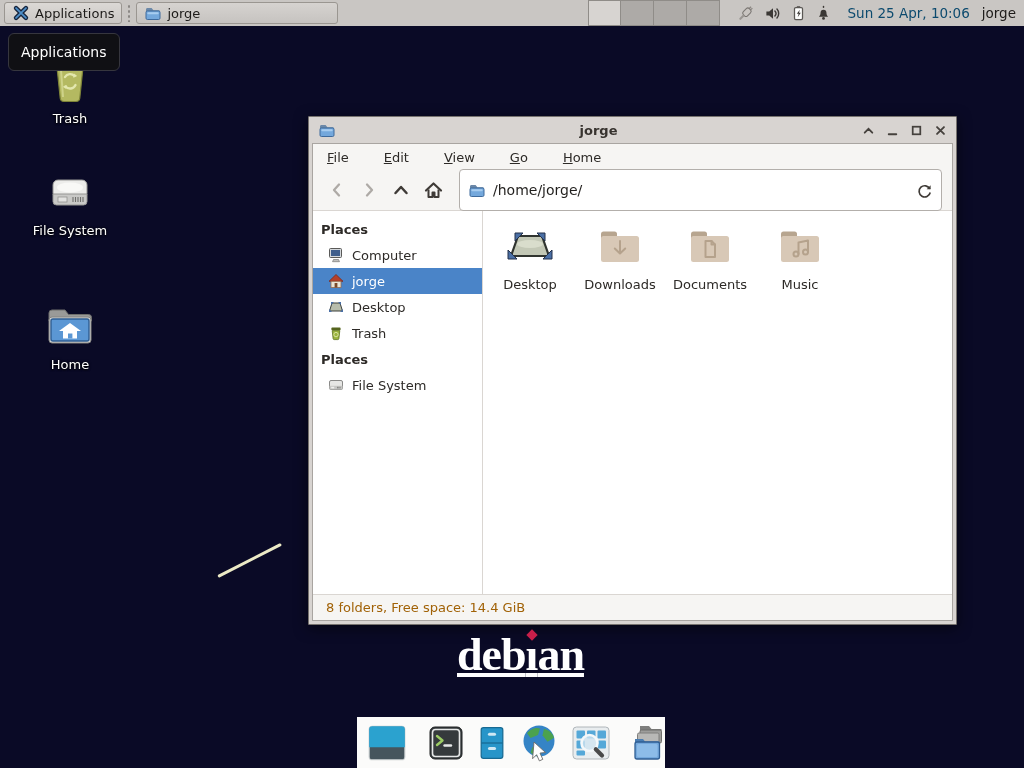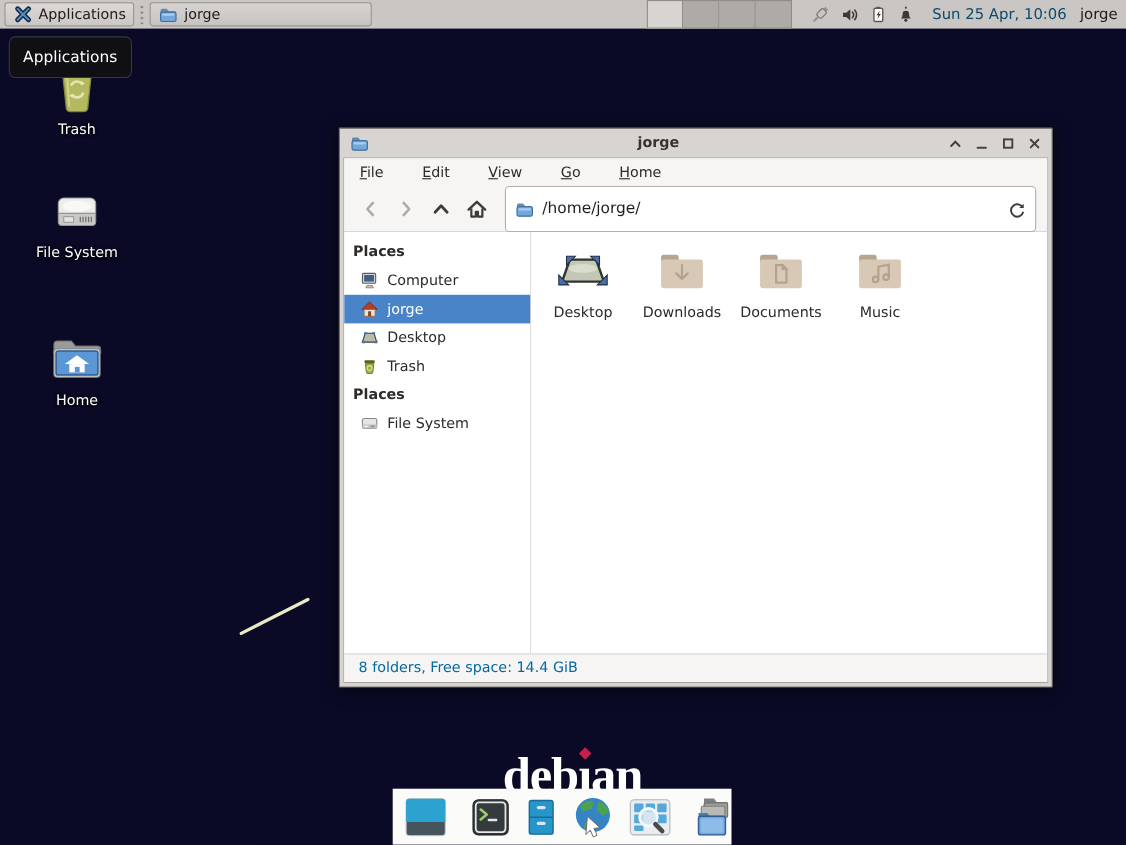--- a/index.html
+++ b/index.html
@@ -86,25 +86,25 @@
   }
   .pathbar .path-text { flex:1; }
   .content { flex:1; display:flex; min-height:0;text-align:right; }
   .sidebar { width:170px; background:#fff; border-right:1px solid #dad6d2; padding-top:5px; flex:none; }
   .side-header { height:26px; display:flex; align-items:center; font-weight:bold; padding-left:8px; color:#2d2a27; }
   .side-item { height:26px; display:flex; align-items:center; gap:8px; padding-left:15px; color:#2d2a27; }
   .side-item.selected { background:var(--accent-blue,#4a84c8); color:#fff; }
   .fileview { flex:1; background:#fff; padding:12px 0 0 2px; display:grid; grid-template-columns:repeat(5,90px); grid-auto-rows:95px; justify-items:center; align-content:start; }
   .file-item { width:90px; display:flex; flex-direction:column; align-items:center; }
   .file-item .flabel { margin-top:6px; font-size:13px; color:#2d2a27; }
-  .statusbar { height:26px; background:#f6f5f3; border-top:1px solid #dad6d2; display:flex; align-items:center; padding-left:13px; color:#0369a1; flex:none; }
+  .statusbar { height:26px; background:#f6f5f3; border-top:1px solid #dad6d2; display:flex; align-items:center; padding-left:13px; color:#a16207; flex:none; }
 
   
   .debian {
-    position:absolute; left:457px; top:678px;
+    position:absolute; left:457px; top:628px;
     font-family:"Liberation Serif","DejaVu Serif",serif;
     font-size:46px; font-weight:600; color:#fff; letter-spacing:-1px;text-decoration:underline;
   }
   .debian .i-wrap { position:relative; }
   .debian .i-dot {
     position:absolute; left:2px; top:2px; width:8px; height:8px;
     background:var(--debian-red,#c81f4a); transform:rotate(45deg);
   }
 
   

